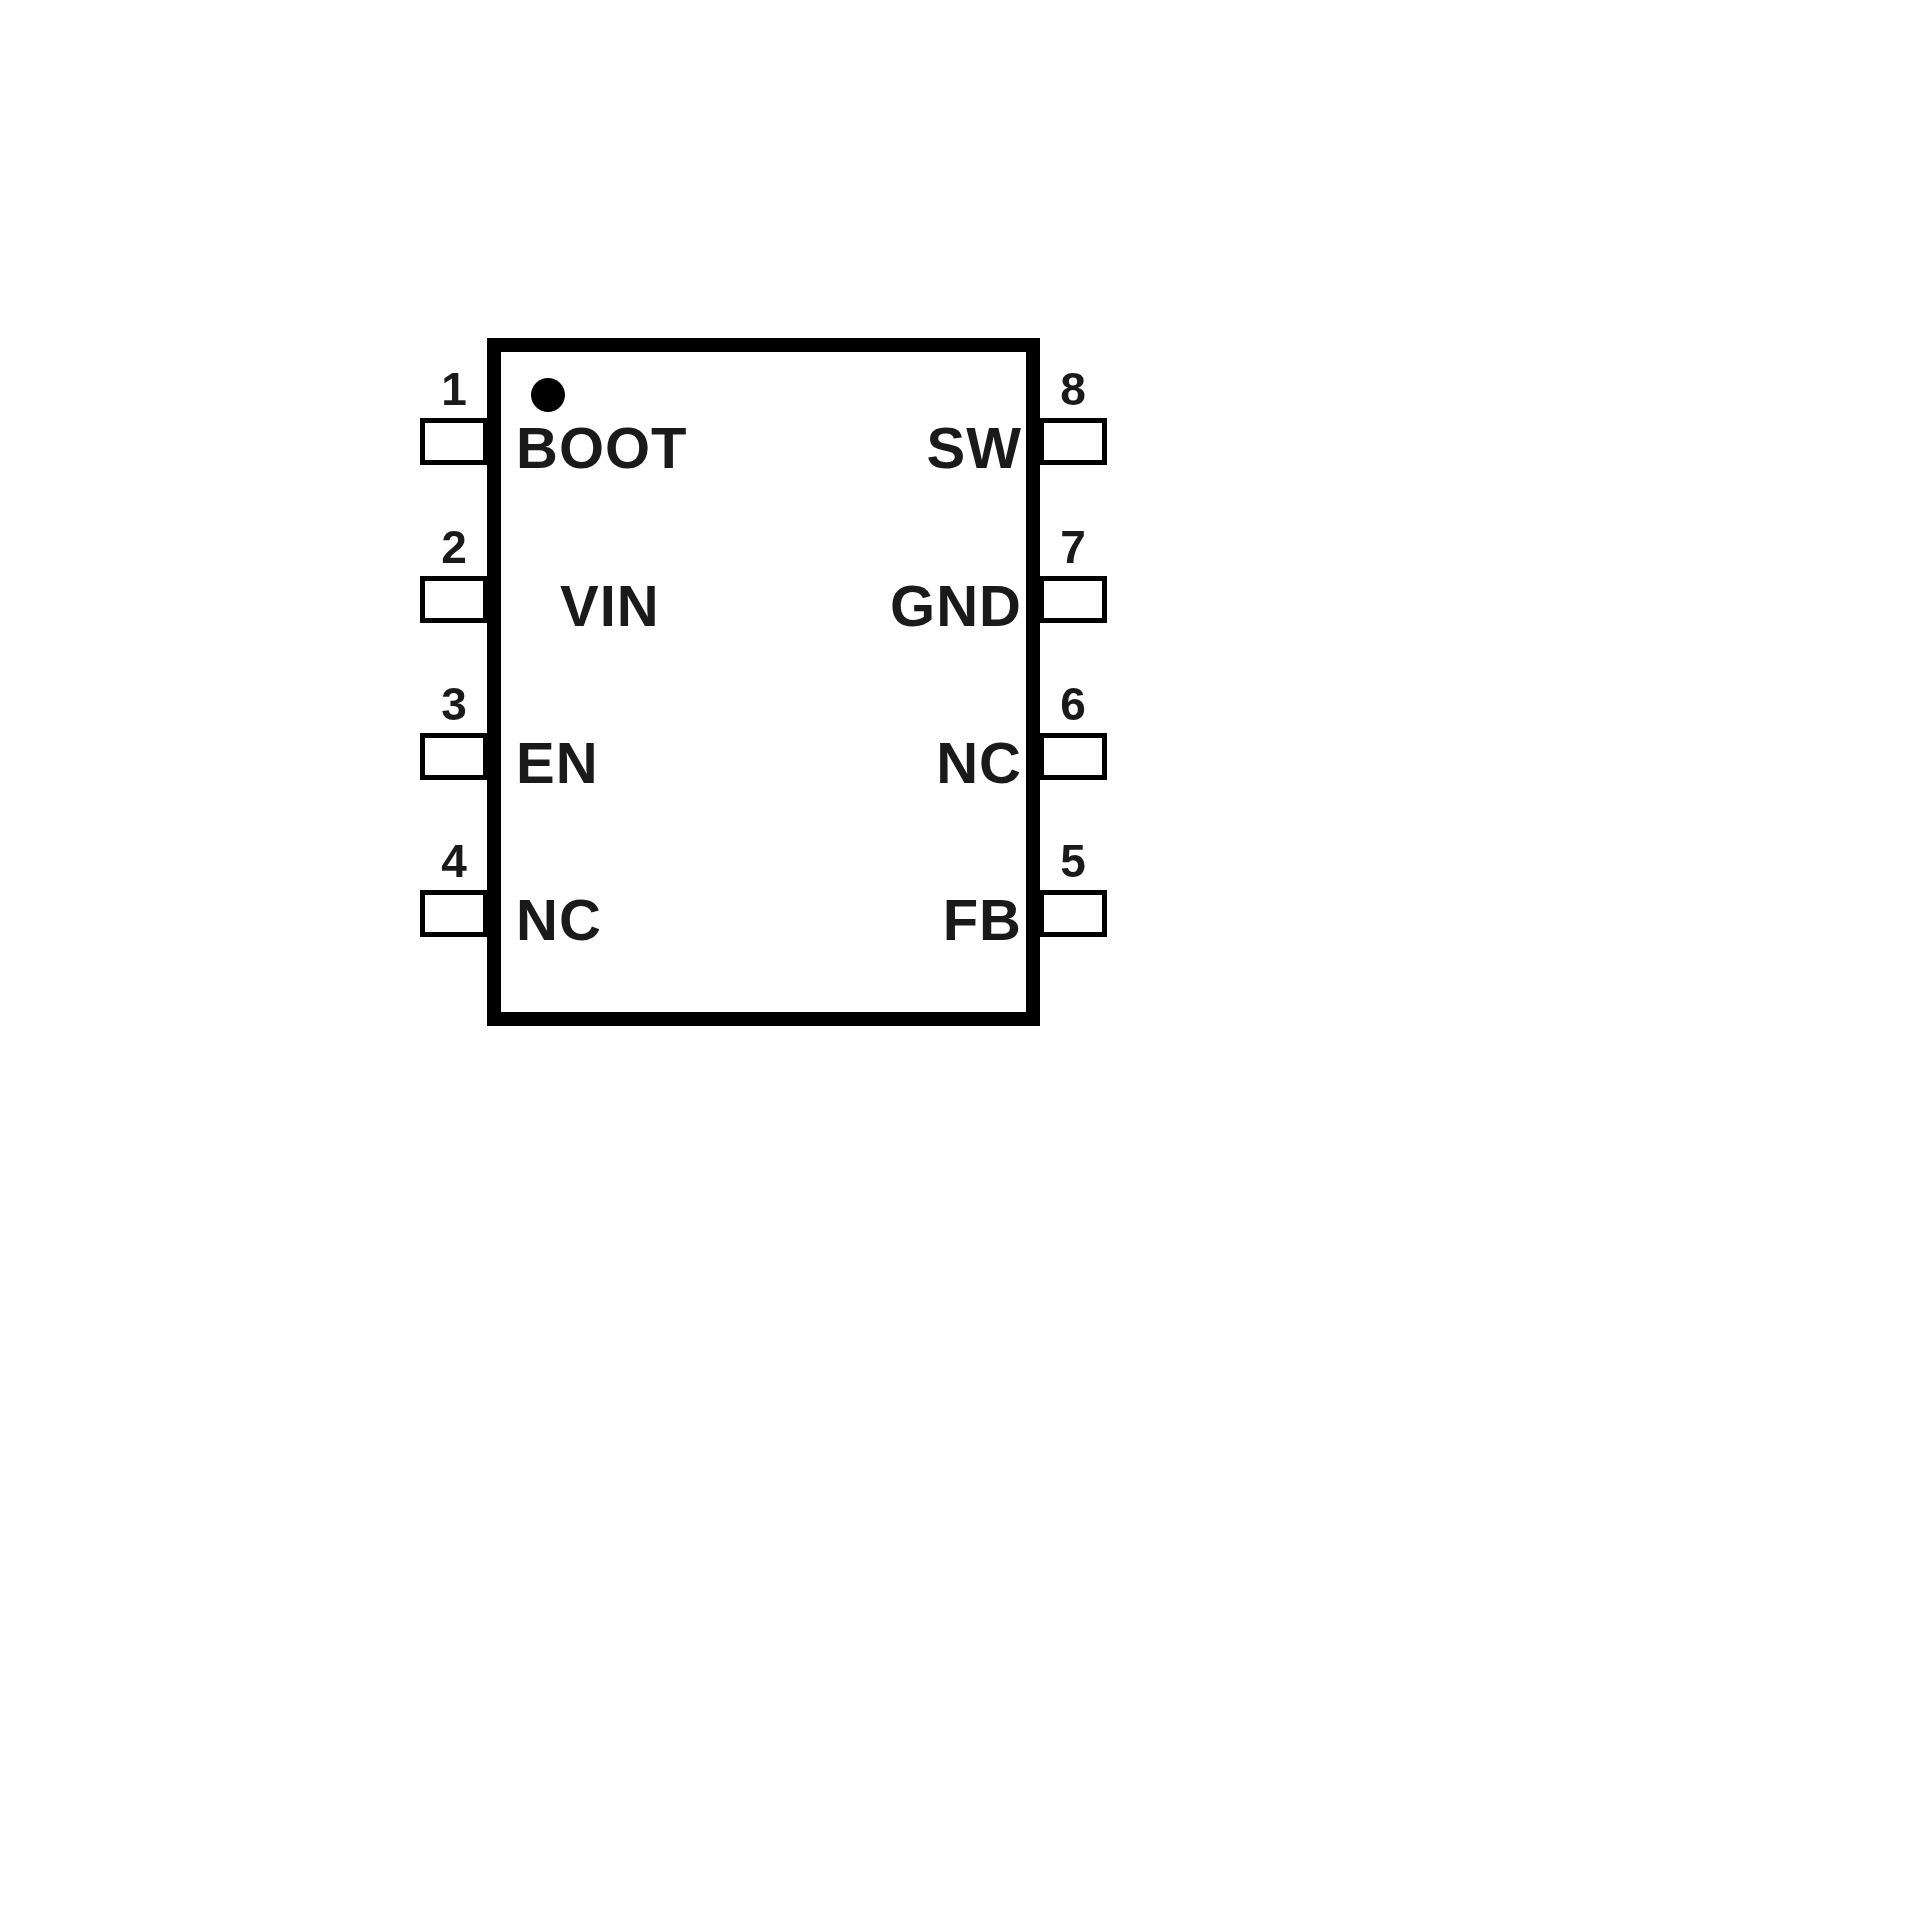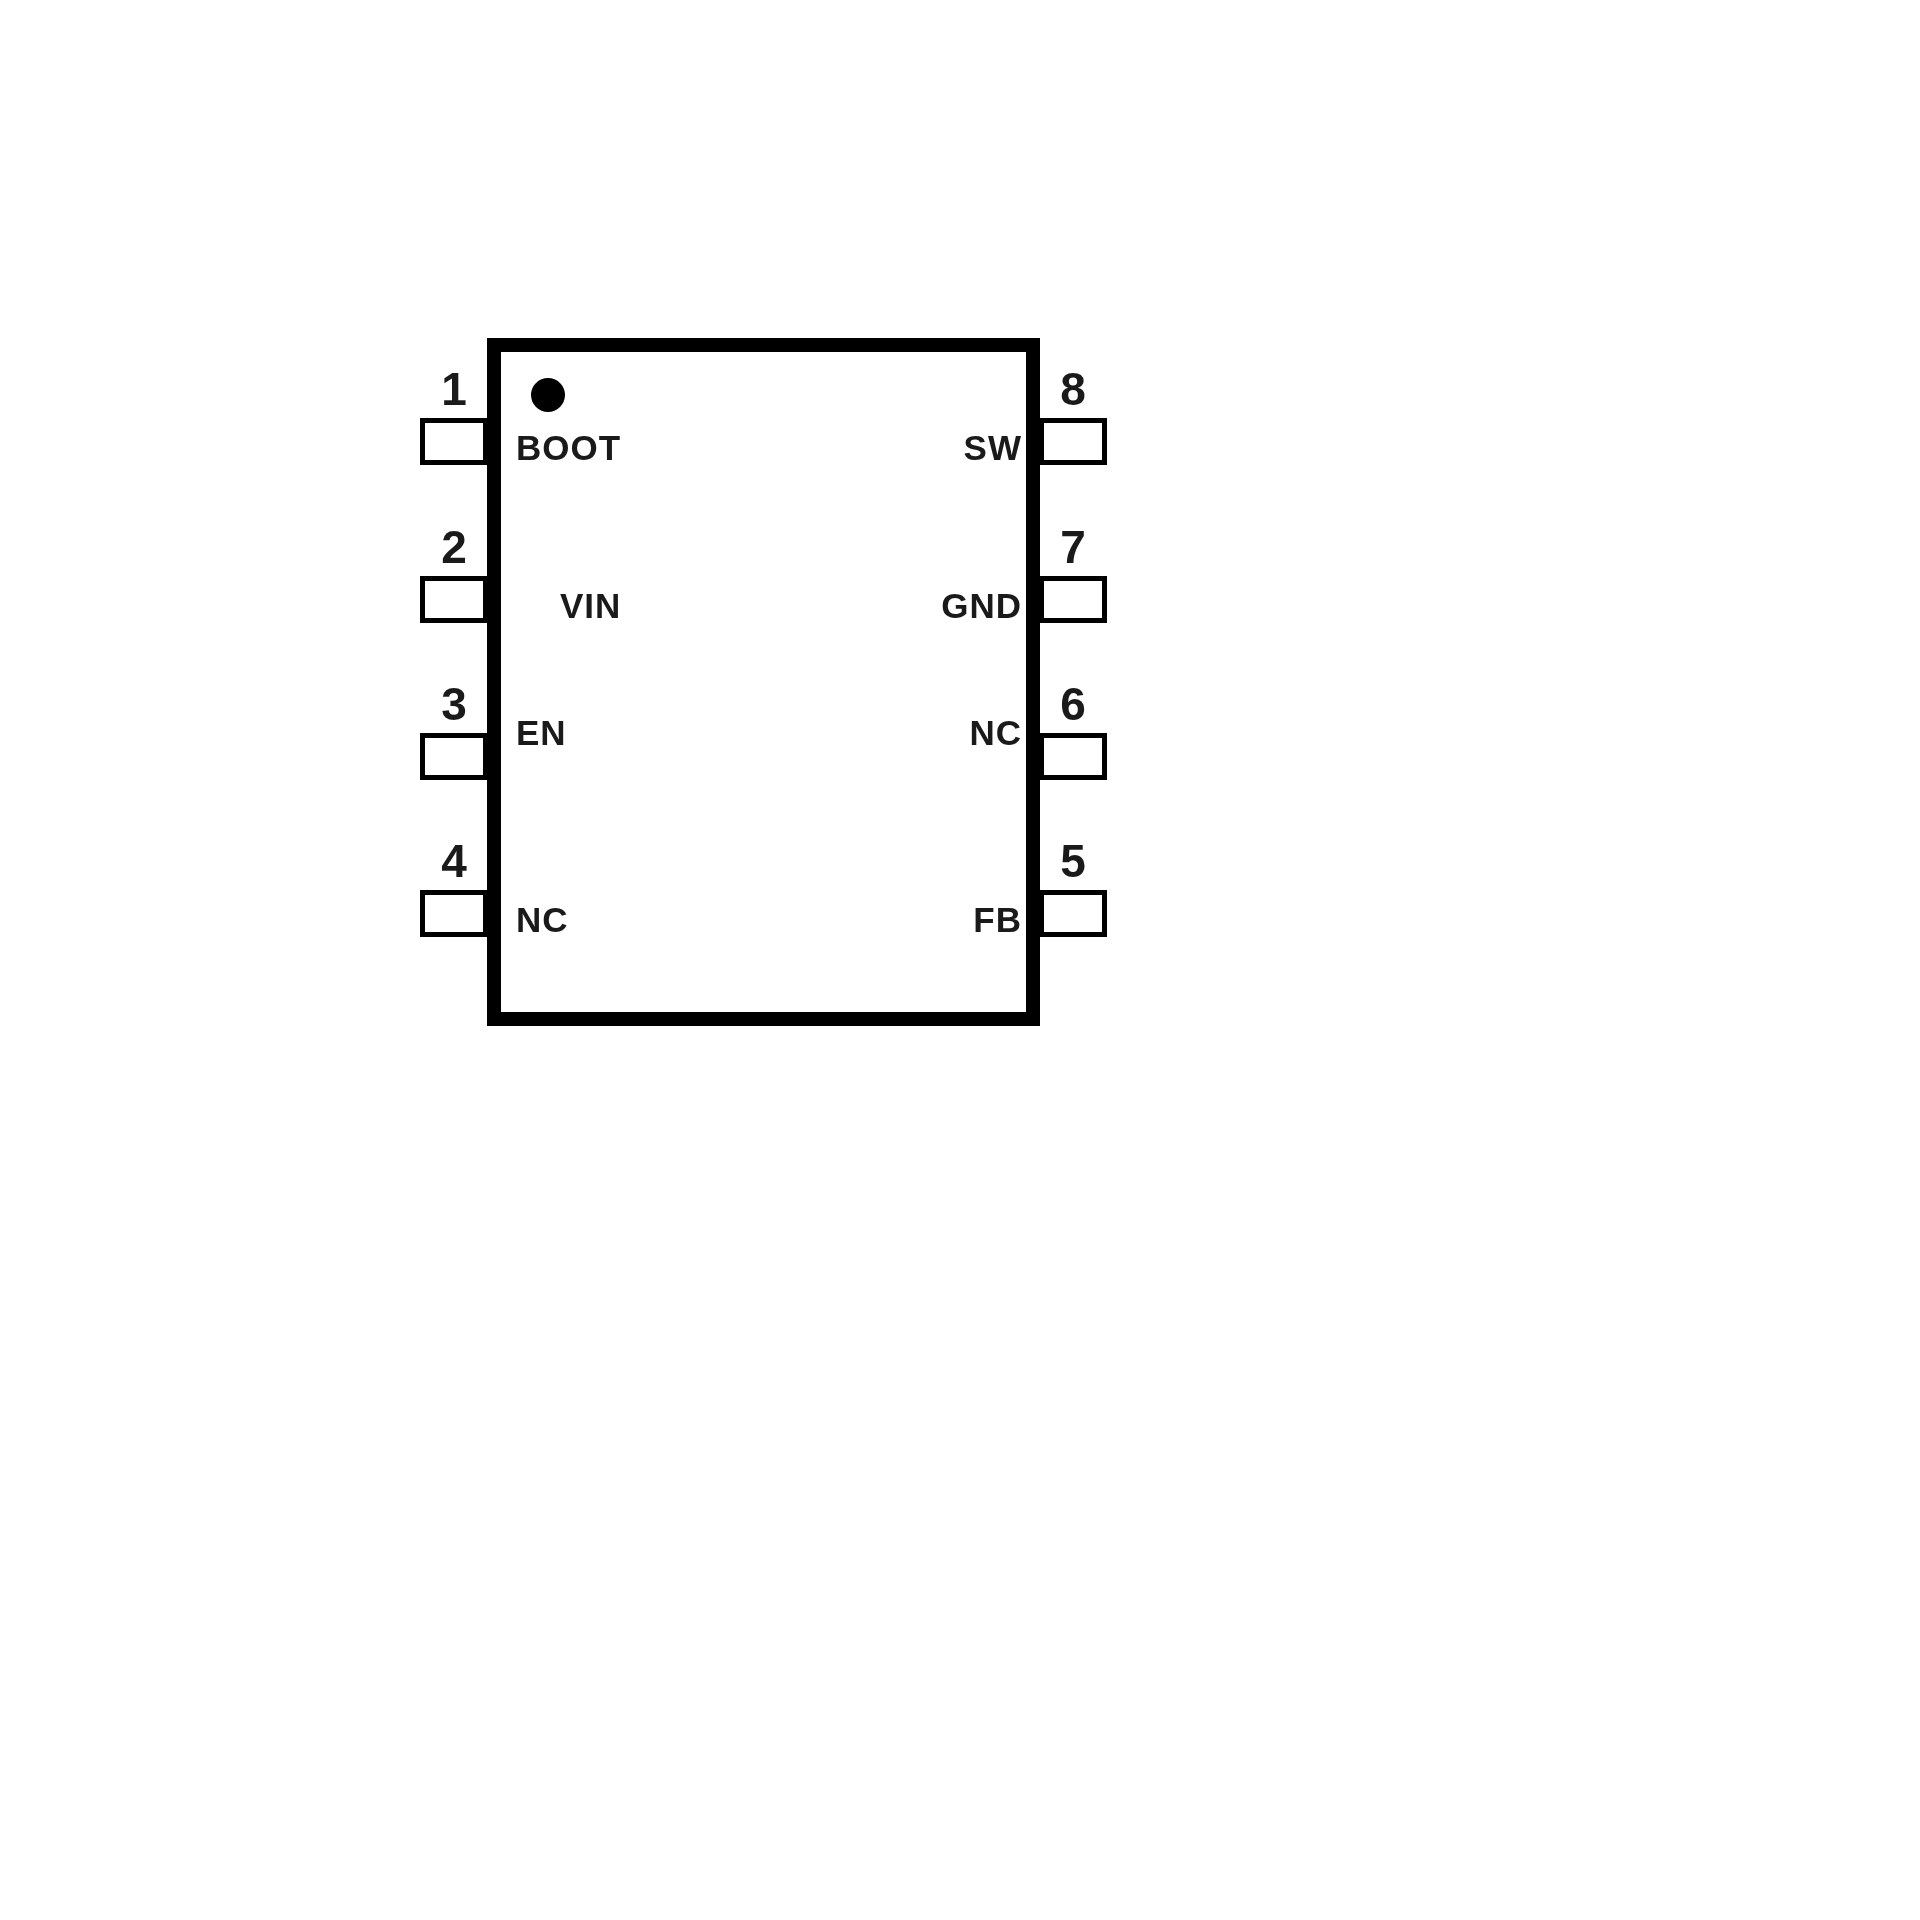--- a/index.html
+++ b/index.html
@@ -58,32 +58,32 @@
     color: #1a1a1a;
   }
   .pin-number.left  { left: 420px; }
   .pin-number.right { left: 1039px; }
   .num-row1 { top: 366px; }
   .num-row2 { top: 524px; }
   .num-row3 { top: 681px; }
   .num-row4 { top: 838px; }
   .pin-label {
     position: absolute;
-    font-size: 35px;
+    font-size: 58px;
     font-weight: bold;
     line-height: 56px;
     letter-spacing: 1px;
     color: #1a1a1a;
     white-space: nowrap;
   }
   .pin-label.left { left: 516px; }
   .pin-label.right { right: 898px; text-align: left; }
   .lbl-row1 { top: 420px; }
   .lbl-row2 { top: 578px; margin-left: 44px; }
-  .lbl-row3 { top: 705px; }
+  .lbl-row3 { top: 735px; }
   .lbl-row4 { top: 892px; }
 </style>
 </head>
 <body>
 
 <div class="canvas">
 
   <div class="chip-body"></div>
 
   <div class="pin1-dot"></div>

